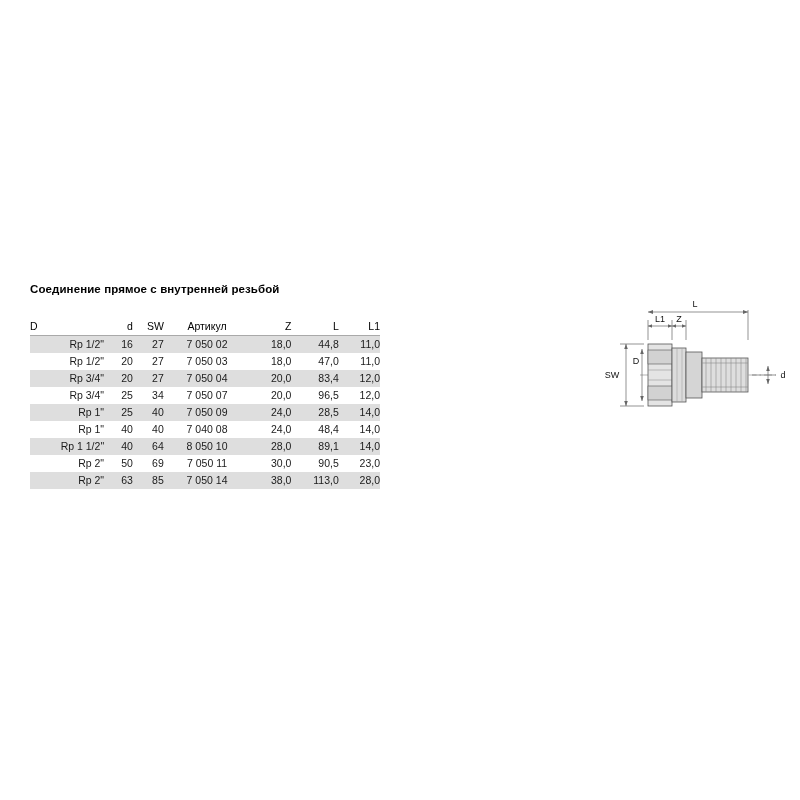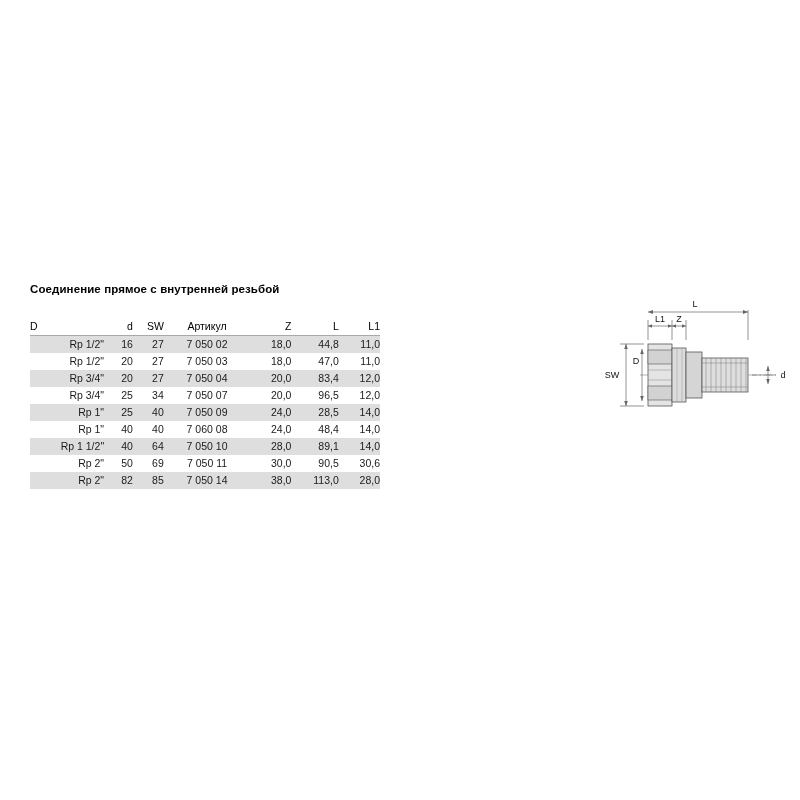--- a/index.html
+++ b/index.html
@@ -160,46 +160,46 @@
           <td class="c-sw">40</td>
           <td class="c-art">7 050 09</td>
           <td class="c-Z">24,0</td>
           <td class="c-L">28,5</td>
           <td class="c-L1">14,0</td>
         </tr>
         <tr>
           <td class="c-D">Rp 1"</td>
           <td class="c-d">40</td>
           <td class="c-sw">40</td>
-          <td class="c-art">7 060 08</td>
+          <td class="c-art">7 040 08</td>
           <td class="c-Z">24,0</td>
           <td class="c-L">48,4</td>
           <td class="c-L1">14,0</td>
         </tr>
         <tr class="shade">
           <td class="c-D">Rp 1 1/2"</td>
           <td class="c-d">40</td>
           <td class="c-sw">64</td>
-          <td class="c-art">7 050 10</td>
+          <td class="c-art">8 050 10</td>
           <td class="c-Z">28,0</td>
           <td class="c-L">89,1</td>
           <td class="c-L1">14,0</td>
         </tr>
         <tr>
           <td class="c-D">Rp 2"</td>
           <td class="c-d">50</td>
           <td class="c-sw">69</td>
           <td class="c-art">7 050 11</td>
           <td class="c-Z">30,0</td>
           <td class="c-L">90,5</td>
-          <td class="c-L1">30,6</td>
+          <td class="c-L1">23,0</td>
         </tr>
         <tr class="shade">
           <td class="c-D">Rp 2"</td>
-          <td class="c-d">82</td>
+          <td class="c-d">63</td>
           <td class="c-sw">85</td>
           <td class="c-art">7 050 14</td>
           <td class="c-Z">38,0</td>
           <td class="c-L">113,0</td>
           <td class="c-L1">28,0</td>
         </tr>
       </tbody>
     </table>
   </div>
 

